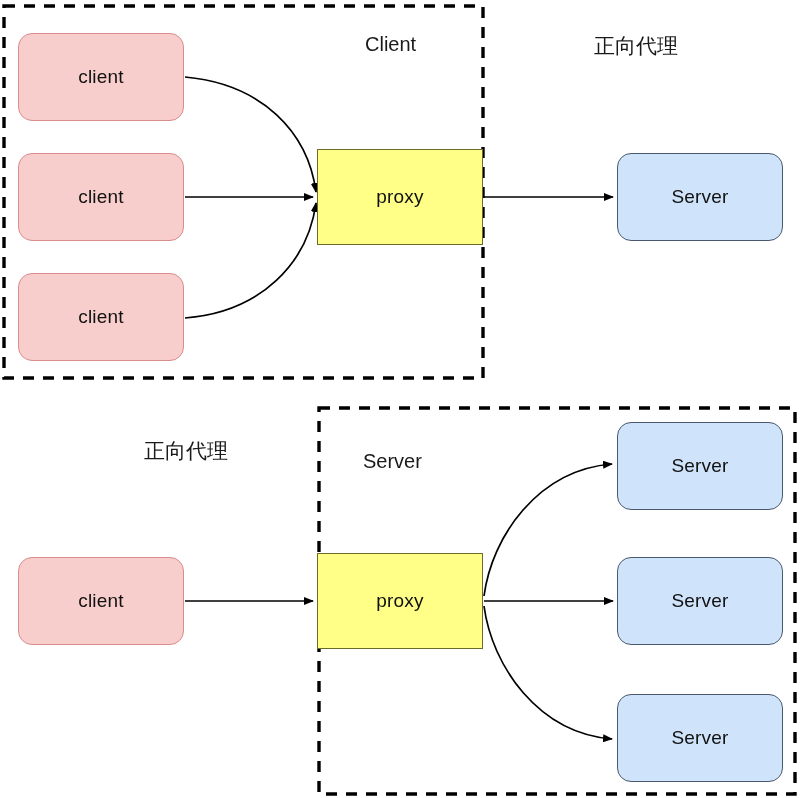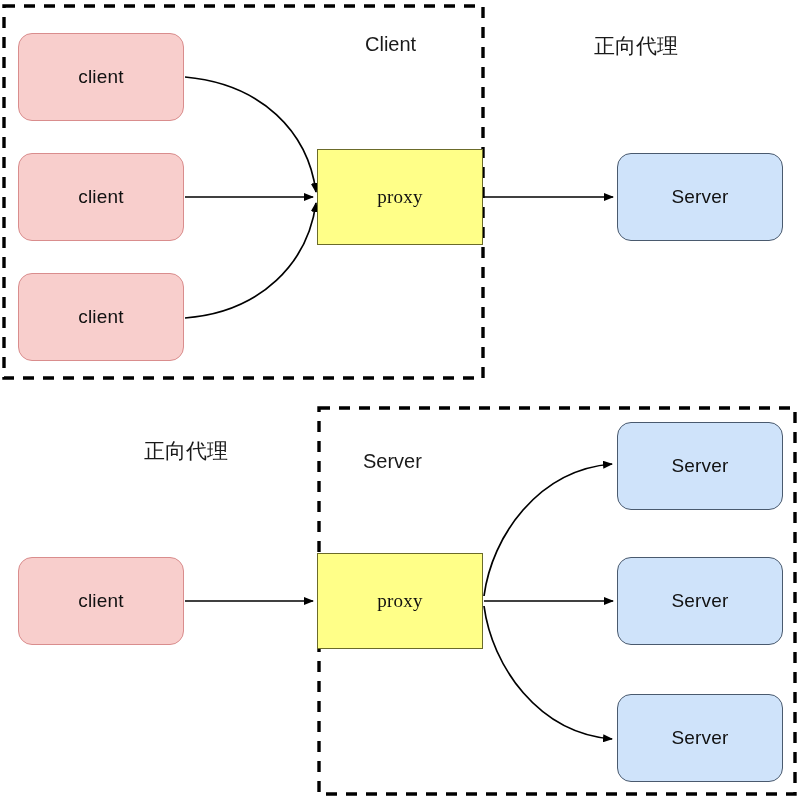--- a/index.html
+++ b/index.html
@@ -37,21 +37,20 @@
   }
   .node-client {
     background: #f8cecc;
     border: 1.6px solid #d98d8d;
     border-radius: 14px;
   }
   .node-proxy {
     background: #ffff88;
     border: 1.4px solid #6b6b2a;
     border-radius: 0;
-    font-family: Liberation Serif, serif;
   }
   .node-server {
     background: #cfe3fa;
     border: 1.8px solid #4a5a6e;
     border-radius: 14px;
   }
   .zone-label {
     position: absolute;
     font-size: 20px;
     color: #1a1a1a;

